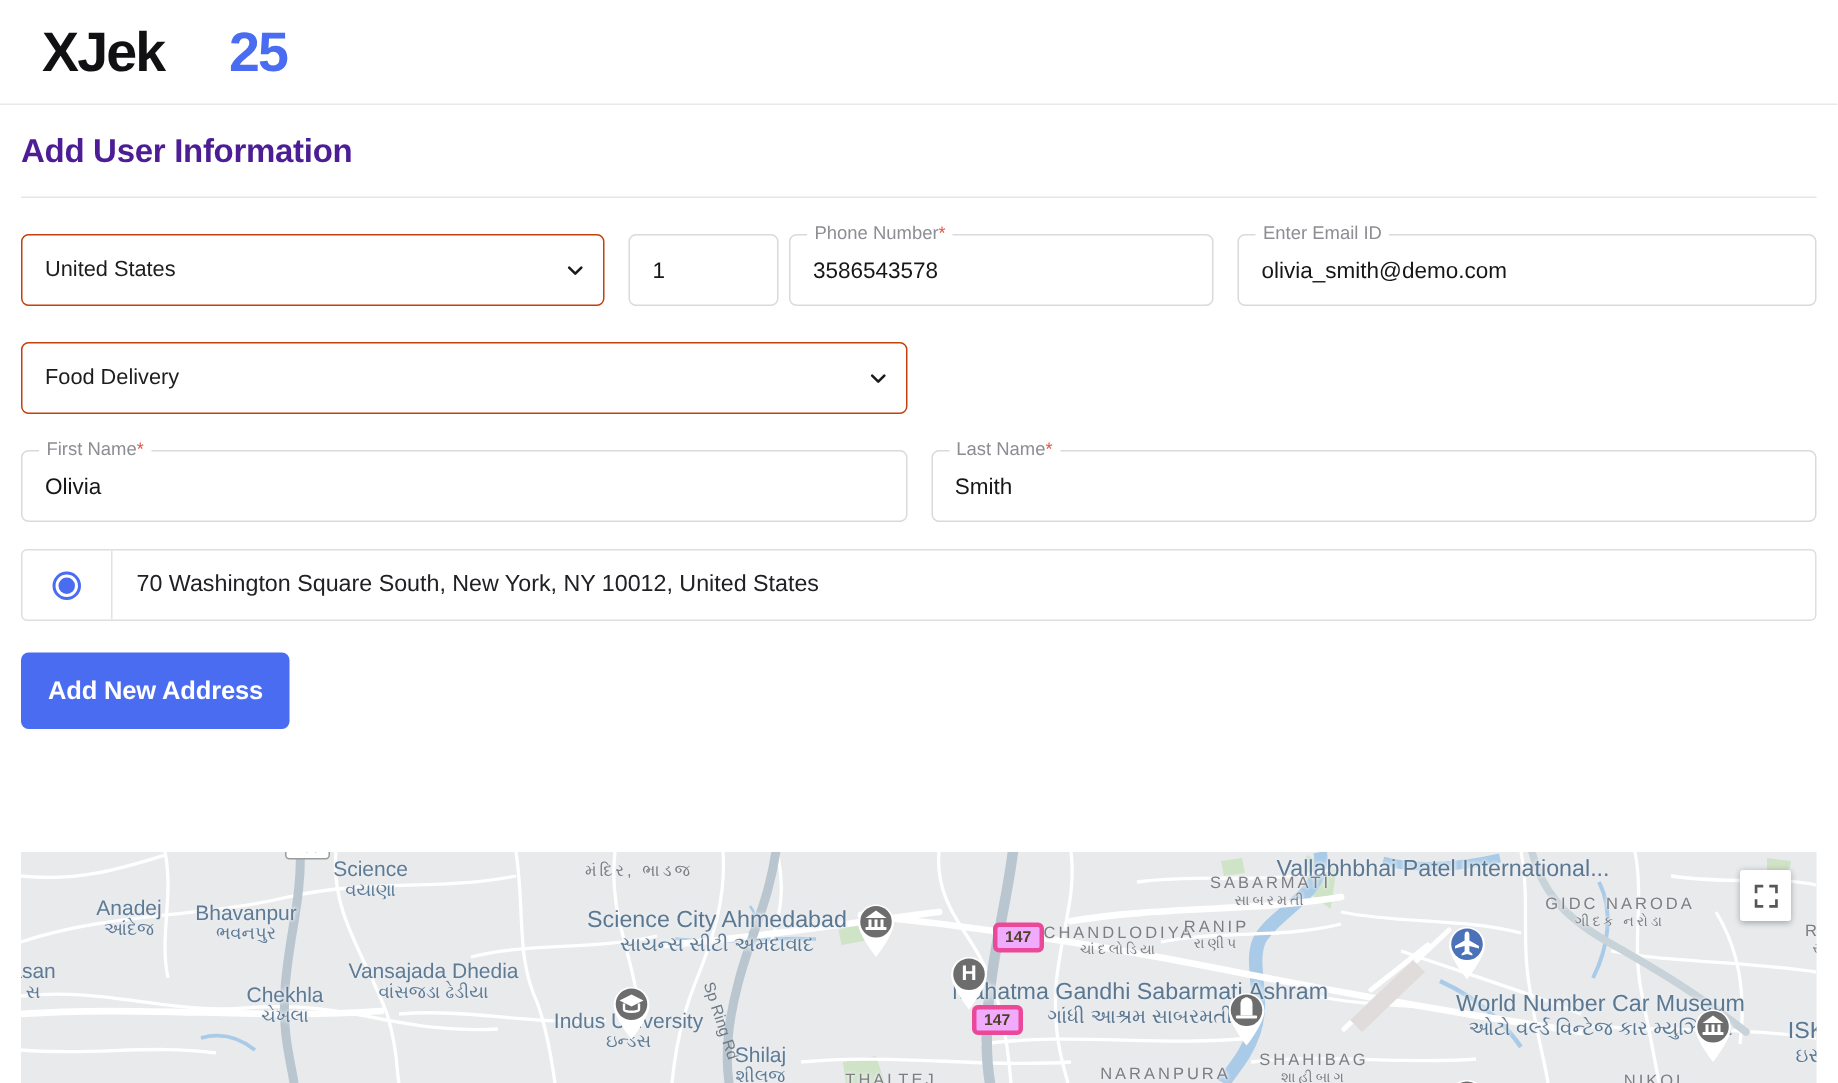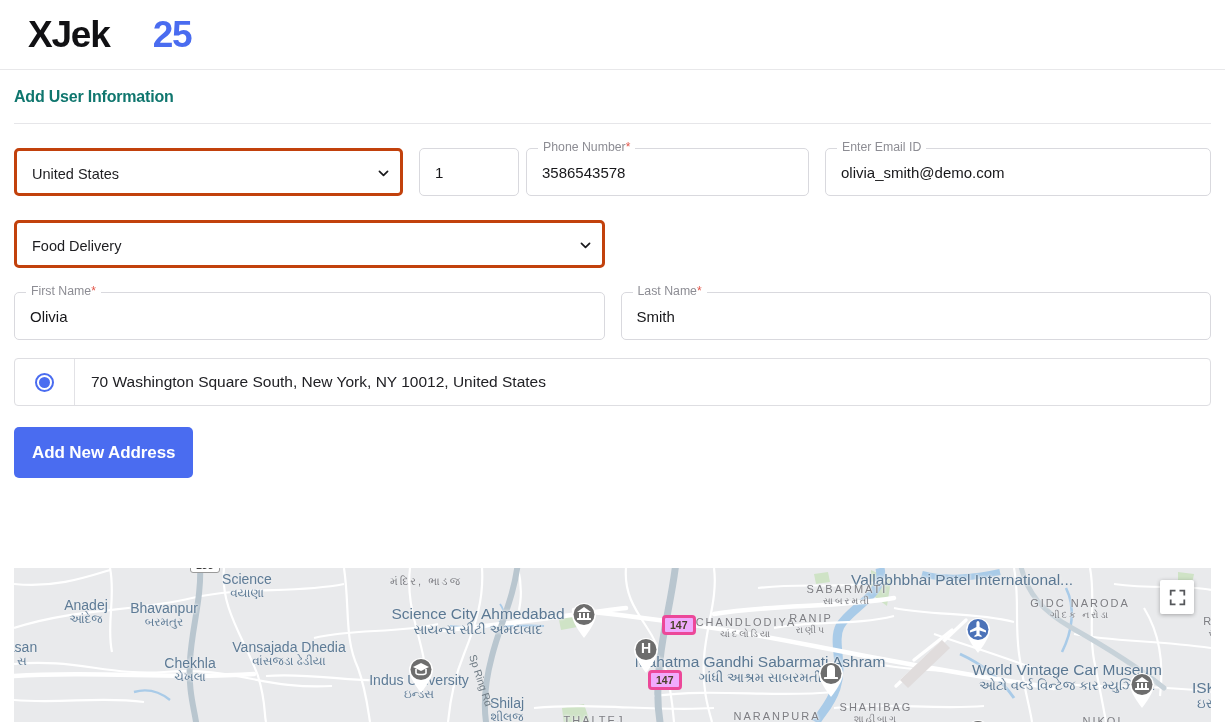--- a/index.html
+++ b/index.html
@@ -48,22 +48,22 @@
     letter-spacing: .4px;
     cursor: pointer;
   }
   .power-ico { width: 17px; height: 17px; display: block; }
 
   
   .page-head {
     padding: 18px 14px 0 14px;
   }
   .page-title {
-    color: #0f766e;
-    font-size: 16px;
+    color: #4c1d95;
+    font-size: 22px;
     font-weight: 700;
     letter-spacing: -.2px;
     margin: 0;
   }
   .title-rule {
     margin-top: 17px;
     border-top: 1px solid #e6e6e9;
   }
 
   
@@ -73,21 +73,21 @@
     display: flex;
     gap: 16px;
     margin-top: 24px;
   }
 
   
   .sel-wrap { position: relative; }
   .sel {
     width: 100%;
     height: 48px;
-    border: 3px solid #c2410c;
+    border: 1px solid #c2410c;
     border-radius: 5px;
     background: #fff;
     padding: 0 34px 0 15px;
     font-family: "Liberation Sans", sans-serif;
     font-size: 14.5px;
     color: #1d1d20;
     appearance: none;
     -webkit-appearance: none;
     cursor: pointer;
     line-height: 46px;
@@ -467,30 +467,30 @@
       <svg viewBox="0 0 20 20" width="17" height="17" fill="none" stroke="#55575b" stroke-width="2.1" stroke-linecap="square">
         <path d="M2 6.6 V2 H6.6"></path>
         <path d="M13.4 2 H18 V6.6"></path>
         <path d="M18 13.4 V18 H13.4"></path>
         <path d="M6.6 18 H2 V13.4"></path>
       </svg>
     </span>
   </div>
 <div class="maplabel ml-town" style="left: 233px; top: 4px;"><span>Science</span><span class="native">વયાણા</span></div>
     <div class="maplabel ml-town" style="left: 72px; top: 30px;"><span>Anadej</span><span class="native">આંદેજ</span></div>
-    <div class="maplabel ml-town" style="left: 150px; top: 33px;"><span>Bhavanpur</span><span class="native">બરમતુર</span></div>
+    <div class="maplabel ml-town" style="left: 150px; top: 33px;"><span>Bhavanpur</span><span class="native">ભવનપુર</span></div>
     <div class="maplabel ml-town" style="left: 8px; top: 72px;"><span>asan</span><span class="native">સ</span></div>
     <div class="maplabel ml-town" style="left: 176px; top: 88px;"><span>Chekhla</span><span class="native">ચેખલા</span></div>
     <div class="maplabel ml-town" style="left: 275px; top: 72px;"><span>Vansajada Dhedia</span><span class="native">વાંસજડા ઢેડીયા</span></div>
     <div class="maplabel ml-town" style="left: 405px; top: 105px;"><span>Indus University</span><span class="native">ઇન્ડસ</span></div>
     <div class="maplabel ml-town" style="left: 493px; top: 128px;"><span>Shilaj</span><span class="native">શીલજ</span></div>
     <div class="maplabel ml-poi" style="left: 464px; top: 38px;"><span>Science City Ahmedabad</span><span class="native">સાયન્સ સીટી અમદાવાદ</span></div>
     <div class="maplabel ml-poi" style="left: 746px; top: 86px;"><span>Mahatma Gandhi Sabarmati Ashram</span><span class="native">ગાંધી આશ્રમ સાબરમતી</span></div>
     <div class="maplabel ml-poi" style="left: 948px; top: 4px;"><span>Vallabhbhai Patel International...</span></div>
-    <div class="maplabel ml-poi" style="left: 1053px; top: 94px;"><span>World Vintage Car Museum</span><span class="native">ઓટો વર્લ્ડ વિન્ટેજ કાર મ્યુઝિયમ</span></div>
+    <div class="maplabel ml-poi" style="left: 1053px; top: 94px;"><span>World Number Car Museum</span><span class="native">ઓટો વર્લ્ડ વિન્ટેજ કાર મ્યુઝિયમ</span></div>
     <div class="maplabel ml-poi" style="left: 1202px; top: 112px;"><span>ISKCO</span><span class="native">ઇસ્કોન</span></div>
     <div class="maplabel ml-area" style="left: 732px; top: 49px;"><span>CHANDLODIYA</span><span class="native">ચાંદલોડિયા</span></div>
     <div class="maplabel ml-area" style="left: 833px; top: 16px;"><span>SABARMATI</span><span class="native">સાબરમતી</span></div>
     <div class="maplabel ml-area" style="left: 797px; top: 45px;"><span>RANIP</span><span class="native">રાણીપ</span></div>
     <div class="maplabel ml-area" style="left: 862px; top: 134px;"><span>SHAHIBAG</span><span class="native">શાહીબાગ</span></div>
     <div class="maplabel ml-area" style="left: 1066px; top: 30px;"><span>GIDC NARODA</span><span class="native">ગીદક નરોડા</span></div>
     <div class="maplabel ml-area" style="left: 763px; top: 143px;"><span>NARANPURA</span></div>
     <div class="maplabel ml-area" style="left: 580px; top: 147px;"><span>THALTEJ</span></div>
     <div class="maplabel ml-area" style="left: 1090px; top: 148px;"><span>NIKOL</span></div>
     <div class="maplabel ml-area" style="left: 412px; top: 8px;"><span>મંદિર, ભાડજ</span></div>

